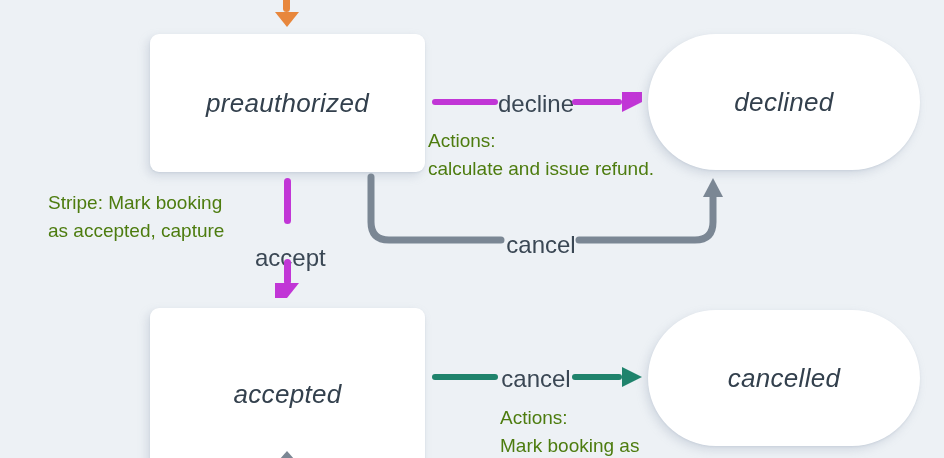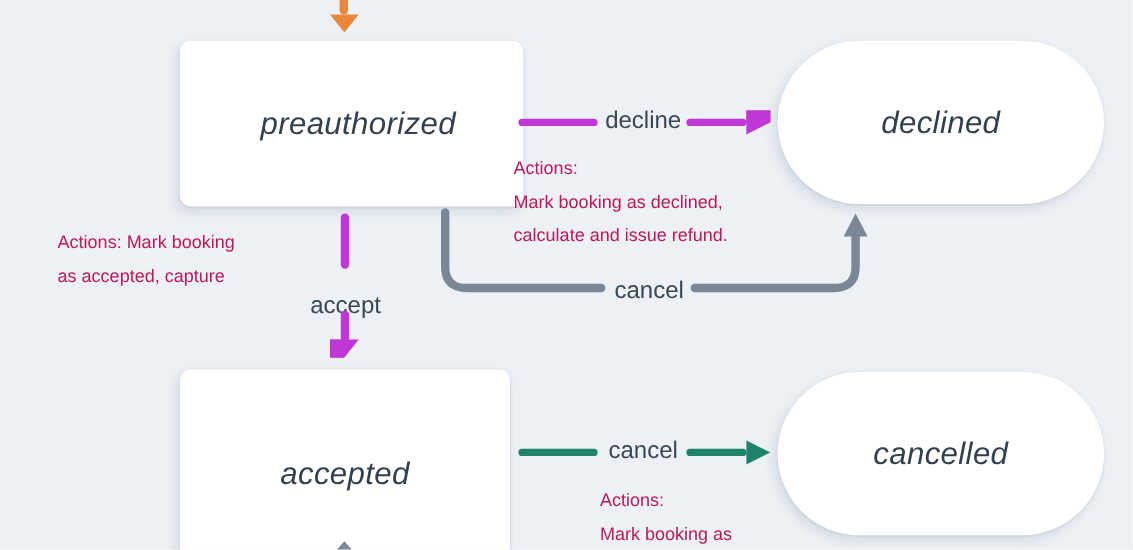--- a/index.html
+++ b/index.html
@@ -24,29 +24,29 @@
   }
   .node-rect { border-radius: 9px; }
   .node-pill { border-radius: 68px; }
   .node-label {
     font-style: italic;
     font-weight: 500;
     font-size: 26px;
     color: #33404d;
     letter-spacing: 0.3px;
   }
-  #node-preauthorized { left: 150px; top: 34px;  width: 275px; height: 138px; padding-left: 11px; }
+  #node-preauthorized { left: 150px; top: 34px;  width: 275px; height: 138px; }
   #node-declined      { left: 648px; top: 34px;  width: 272px; height: 136px; }
   #node-accepted      { left: 150px; top: 308px; width: 275px; height: 172px; }
   #node-cancelled     { left: 648px; top: 310px; width: 272px; height: 136px; }
 
   
   .t-label {
     position: absolute;
-    font-size: 20px;
+    font-size: 24px;
     font-weight: 500;
     color: #3a4754;
     text-align: center;
   }
 
   
   .hseg { position: absolute; height: 6px; border-radius: 3px; }
   .vseg { position: absolute; width: 7px;  border-radius: 3.5px; }
   .magenta-bg { background: #c136d6; }
   .teal-bg    { background: #1f836c; }
@@ -72,22 +72,22 @@
     border-bottom-width: 9px; border-bottom-style: solid;
   }
   .magenta-t { border-left-color: #c136d6; border-top-color: #c136d6; }
   .teal-t    { border-left-color: #1f836c; }
   .orange-t  { border-top-color: #e8873c; }
   .gray-t    { border-bottom-color: #7b8794; }
 
   
   .actions {
     position: absolute;
-    color: #be185d;
-    font-size: 15px;
+    color: #4d7c0f;
+    font-size: 19px;
     font-weight: 500;
     line-height: 28px;
     white-space: nowrap;
   }
 
   .svg-layer { position: absolute; left: 0; top: 0; pointer-events: none; }
 </style>
 </head>
 <body>
 
@@ -104,26 +104,25 @@
   <div class="t-label" style="left:498px; top:90px; width:76px;">decline</div>
   <div class="hseg magenta-bg" style="left:572px; top:99px; width:50px;"></div>
   <div class="arrow-right magenta-t" style="left:622px; top:92px;"></div>
 
   <div class="node node-pill" id="node-declined">
     <span class="node-label">declined</span>
   </div>
 
   <div class="actions" style="left:428px; top:127px;">
     <div>Actions:</div>
-    <div>Mark booking as declined,</div>
     <div>calculate and issue refund.</div>
   </div>
 
   <div class="actions" style="left:48px; top:189px;">
-    <div>Actions: Mark booking</div>
+    <div>Stripe: Mark booking</div>
     <div>as accepted, capture</div>
   </div>
 
   <div class="vseg magenta-bg" style="left:284px; top:178px; height:46px;"></div>
   <div class="t-label" style="left:255px; top:244px; width:66px;">accept</div>
   <div class="vseg magenta-bg" style="left:284px; top:259px; height:26px;"></div>
   <div class="arrow-down magenta-t" style="left:275px; top:283px;"></div>
 
   <svg class="svg-layer" width="944" height="458" viewBox="0 0 944 458">
     <path d="M371 177 L371 222 Q371 240 389 240 L501 240" fill="none" stroke="#7b8794" stroke-width="7" stroke-linecap="round"></path>

